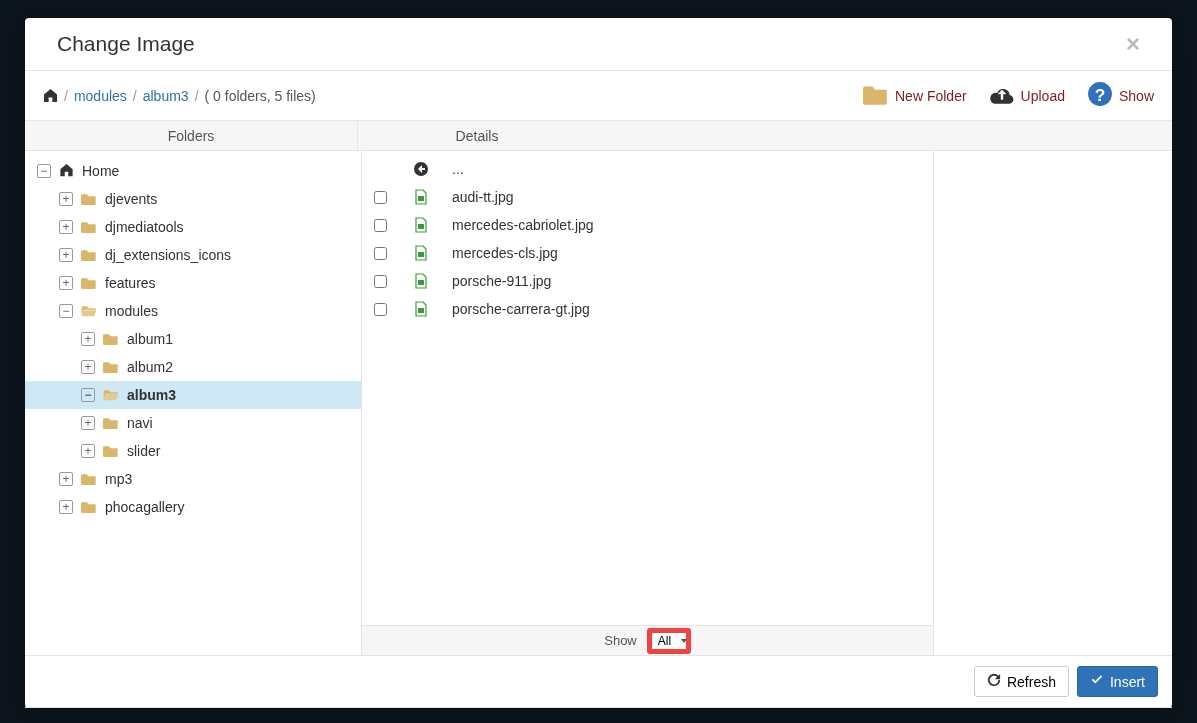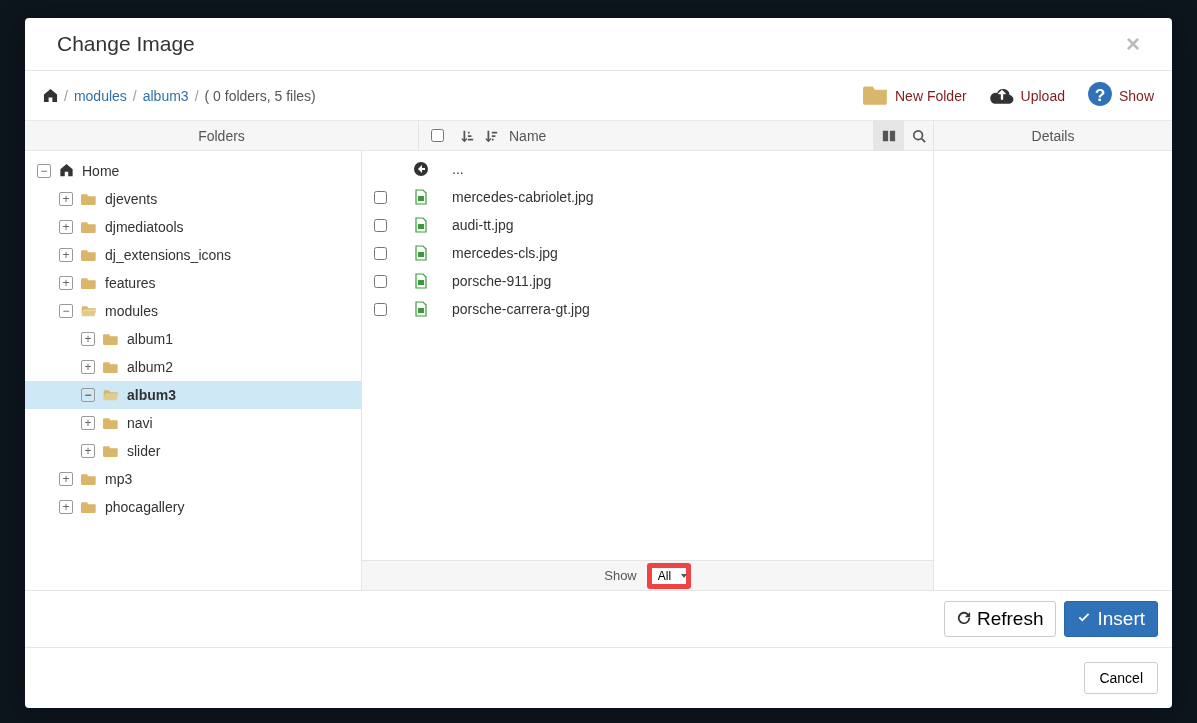--- a/index.html
+++ b/index.html
@@ -57,21 +57,21 @@
   .action-btn { display: flex; align-items: center; gap: 6px; cursor: pointer; color: #7f1d1d; }
   .action-btn svg { width: 26px; height: 26px; }
   
   .col-headers {
     display: flex;
     background: #f6f6f6;
     border-bottom: 1px solid #e5e5e5;
     height: 30px;
   }
   .col-folders {
-    width: 394px;
+    width: 333px;
     display: flex;
     align-items: center;
     justify-content: center;
     color: #555;
     border-right: 1px solid #e5e5e5;
   }
   .col-files {
     flex: 1;
     display: flex;
     align-items: center;
@@ -157,21 +157,21 @@
   
   .details-panel { width:238px; }
   
   .action-bar {
     padding: 10px 14px;
     border-bottom:1px solid #e5e5e5;
     display:flex; justify-content:flex-end; gap:8px;
   }
   .btn {
     padding: 6px 12px; border:1px solid #ccc; border-radius:3px; background:#fff;
-    cursor:pointer; display:flex; align-items:center; gap:6px; font-size:19px;
+    cursor:pointer; display:flex; align-items:center; gap:6px; font-size:14px;
   }
   .btn-primary { background:#2f72b7; border-color:#2a66a4; color:#fff; }
   .btn svg { width:14px; height:14px; }
   
   .modal-footer {
     padding: 14px; display:flex; justify-content:flex-end;
   }
   .btn-cancel {
     padding:7px 14px; border:1px solid #ccc; border-radius:3px; background:#fff; cursor:pointer;
     font-size:14px;
@@ -228,50 +228,20 @@
               <text x="12" y="18" font-size="16" font-weight="bold" text-anchor="middle" fill="#fff">?</text>
             </svg>
         </span>
         <span>Show</span>
       </div>
     </div>
   </div>
 
   <div class="col-headers">
     <div class="col-folders">Folders</div>
-    <div class="col-files">
-      <div class="chk">
-          <input type="checkbox" style="">
-        </div>
-      <div class="sorter">
-        <svg width="14" height="14" viewBox="0 0 16 16" fill="#555">
-            <path d="M4 2v10l-2-2v2l3 3 3-3v-2l-2 2V2zM9 3h2v2H9zM9 7h4v2H9zM9 11h6v2H9z"></path>
-          </svg>
-      </div>
-      <div class="sorter">
-        <svg width="14" height="14" viewBox="0 0 16 16" fill="#555">
-            <path d="M4 2v10l-2-2v2l3 3 3-3v-2l-2 2V2zM9 3h6v2H9zM9 7h4v2H9zM9 11h2v2H9z"></path>
-          </svg>
-      </div>
-      <span class="name-label">Name</span>
-      <div class="view-toggle">
-        <div class="view-btn active">
-          <svg width="14" height="14" viewBox="0 0 16 16" fill="#555">
-              <rect x="1" y="2" width="6" height="12"></rect>
-              <rect x="9" y="2" width="6" height="12"></rect>
-            </svg>
-        </div>
-        <div class="view-btn">
-          <svg width="14" height="14" viewBox="0 0 16 16" fill="none" stroke="#555" stroke-width="2">
-              <circle cx="7" cy="7" r="5"></circle>
-              <line x1="11" y1="11" x2="15" y2="15"></line>
-            </svg>
-        </div>
-      </div>
-    </div>
     <div class="col-details">Details</div>
   </div>
 
   <div class="body-panels">
 
     <div class="tree-panel">
       <div class="tree-node home-row">
         <span class="toggle">−</span>
         <span class="home-ic">
           <svg width="15" height="14" viewBox="0 0 16 16" fill="#333">
@@ -410,33 +380,33 @@
             <div class="file-row">
               <div class="chk">
                 <input type="checkbox" style="">
               </div>
               <div class="spacer24 file-ic">
                 <svg viewBox="0 0 14 16">
                   <path fill="none" stroke="#3a9b3a" stroke-width="1.2" d="M2 1h7l3 3v11H2z"></path>
                   <rect x="4" y="7" width="6" height="5" fill="#3a9b3a"></rect>
                 </svg>
               </div>
-              <span class="label">mercedes-cabriolet.jpg</span>
+              <span class="label">audi-tt.jpg</span>
             </div>
             <div class="file-row">
               <div class="chk">
                 <input type="checkbox" style="">
               </div>
               <div class="spacer24 file-ic">
                 <svg viewBox="0 0 14 16">
                   <path fill="none" stroke="#3a9b3a" stroke-width="1.2" d="M2 1h7l3 3v11H2z"></path>
                   <rect x="4" y="7" width="6" height="5" fill="#3a9b3a"></rect>
                 </svg>
               </div>
-              <span class="label">audi-tt.jpg</span>
+              <span class="label">mercedes-cabriolet.jpg</span>
             </div>
             <div class="file-row">
               <div class="chk">
                 <input type="checkbox" style="">
               </div>
               <div class="spacer24 file-ic">
                 <svg viewBox="0 0 14 16">
                   <path fill="none" stroke="#3a9b3a" stroke-width="1.2" d="M2 1h7l3 3v11H2z"></path>
                   <rect x="4" y="7" width="6" height="5" fill="#3a9b3a"></rect>
                 </svg>
@@ -494,16 +464,13 @@
     <button class="btn btn-primary">
       <span>
         <svg viewBox="0 0 16 16" fill="#fff">
             <path d="M6 12L2 8l1.5-1.5L6 9l6.5-6.5L14 4z"></path>
           </svg>
       </span>
       <span>Insert</span>
     </button>
   </div>
 
-  <div class="modal-footer">
-    <button class="btn-cancel">Cancel</button>
-  </div>
 </div>
 
 </body></html>

